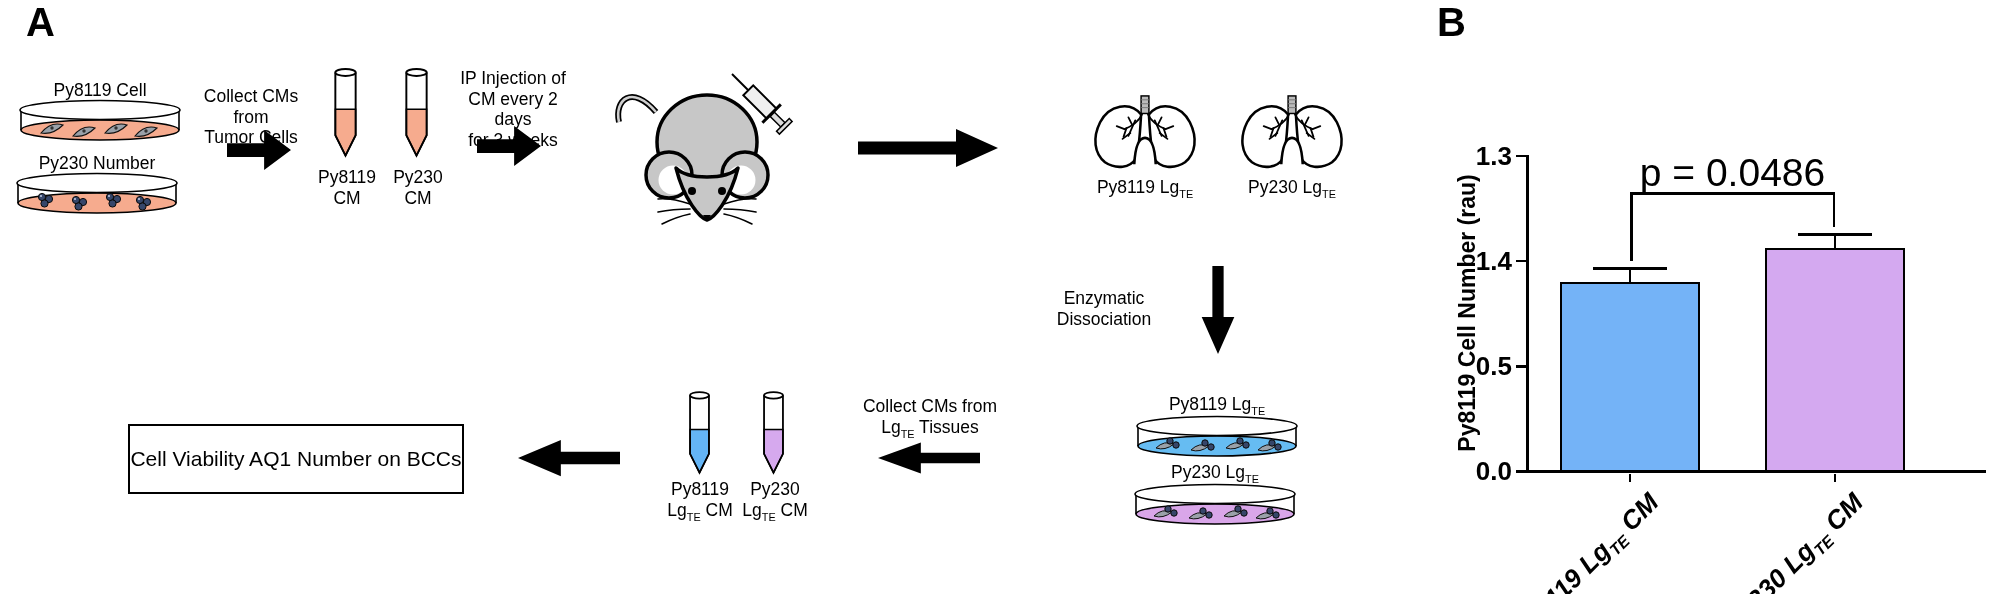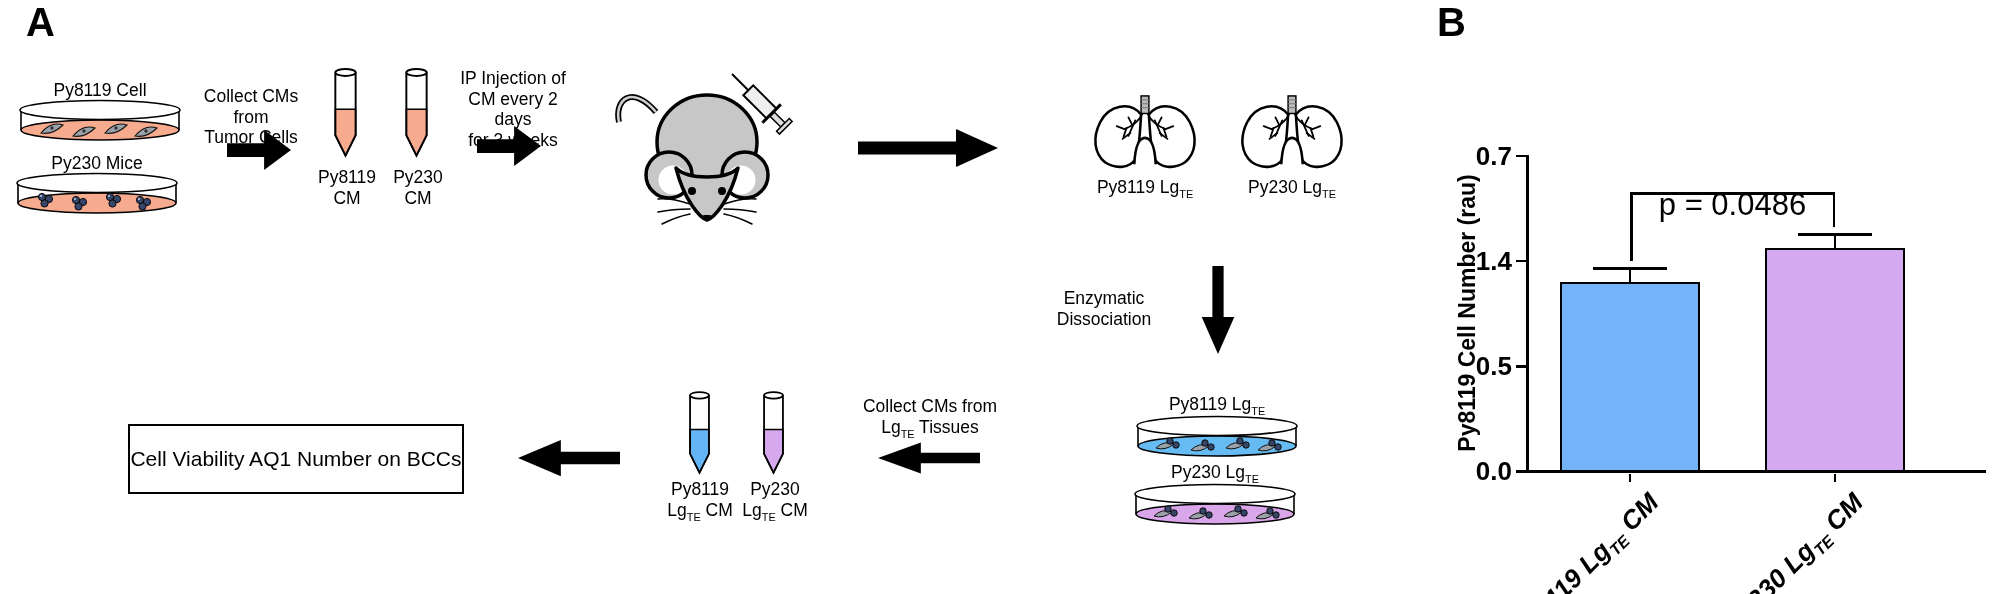--- a/index.html
+++ b/index.html
@@ -19,21 +19,21 @@
   
   .axis{position:absolute;background:#000;}
   .bar{position:absolute;border:2.5px solid #000;box-sizing:border-box;}
   .errpart{position:absolute;background:#000;}
   .ytick-label{position:absolute;width:64px;text-align:right;
        font-size:26px;font-weight:bold;}
   .ylab{position:absolute;font-size:23px;font-weight:bold;white-space:nowrap;
        transform:translate(-50%,-50%) rotate(-90deg);}
   .xlab{position:absolute;font-size:26px;font-weight:bold;font-style:italic;
        white-space:nowrap;transform:rotate(-45deg);transform-origin:100% 0;}
-  .sig-text{position:absolute;font-size:31px;transform:translateX(-50%);white-space:nowrap;margin-top:36px;}
+  .sig-text{position:absolute;font-size:39px;transform:translateX(-50%);white-space:nowrap;}
 </style>
 </head>
 <body>
 
 <div id="fig">
 
   <div class="panel-label" style="left:26px;top:2px;">A</div>
 
   <div class="txt" style="left:17px;top:80px;width:166px;">Py8119 Cell</div>
   <div class="ill" style="left:17px;top:99px;width:166px;height:44px;">
@@ -49,21 +49,21 @@
         <circle cx="35" cy="29" r="1.7"></circle>
           <circle cx="67" cy="32" r="1.7"></circle>
         <circle cx="99" cy="29" r="1.7"></circle>
           <circle cx="129" cy="32" r="1.7"></circle>
       </g>
       <path d="M4,12 L4,31 M162,12 L162,31" stroke="#000" stroke-width="1.6"></path>
       <ellipse cx="83" cy="11" rx="80" ry="9.5" fill="#fff" stroke="#000" stroke-width="1.6"></ellipse>
     </svg>
   </div>
 
-  <div class="txt" style="left:14px;top:153px;width:166px;">Py230 Mice</div>
+  <div class="txt" style="left:14px;top:153px;width:166px;">Py230 Number</div>
   <div class="ill" style="left:14px;top:172px;width:166px;height:44px;">
     <svg viewBox="0 0 166 44">
       <ellipse cx="83" cy="31" rx="79" ry="10" stroke="#000" stroke-width="1.6" fill="#F6AB8E"></ellipse>
       <g fill="#36466A" stroke="#0a0a0a" stroke-width="1">
         <g transform="translate(28,25)">
             <circle cx="0" cy="0" r="3.6"></circle>
             <circle cx="7" cy="2" r="3.6"></circle>
             <circle cx="2.5" cy="6.5" r="3.6"></circle>
           </g>
         <g transform="translate(62,28)">
@@ -333,21 +333,21 @@
   <div class="panel-label" style="left:1437px;top:2px;">B</div>
 
   <div class="axis" style="left:1526px;top:155px;width:2.5px;height:317px;"></div>
   <div class="axis" style="left:1526px;top:470px;width:460px;height:2.5px;"></div>
 
   <div class="axis" style="left:1516px;top:154.5px;width:10px;height:2.5px;"></div>
   <div class="axis" style="left:1516px;top:259.5px;width:10px;height:2.5px;"></div>
   <div class="axis" style="left:1516px;top:365px;width:10px;height:2.5px;"></div>
   <div class="axis" style="left:1516px;top:470px;width:10px;height:2.5px;"></div>
 
-  <div class="ytick-label" style="left:1448px;top:141px;">0.7</div>
+  <div class="ytick-label" style="left:1448px;top:141px;">1.3</div>
   <div class="ytick-label" style="left:1448px;top:246px;">1.4</div>
   <div class="ytick-label" style="left:1448px;top:351px;">0.5</div>
   <div class="ytick-label" style="left:1448px;top:456px;">0.0</div>
 
   <div class="ylab" style="left:1467px;top:313px;">Py8119 Cell Number (rau)</div>
 
   <div class="bar" id="bar0" style="left: 1560px; top: 281.9px; width: 140px; height: 190.6px; background: rgb(116, 179, 247);"></div>
   <div class="bar" id="bar1" style="left: 1765px; top: 248.193px; width: 140px; height: 224.307px; background: rgb(212, 169, 240);"></div>
   <div class="errpart" id="errline0" style="left: 1628.75px; width: 2.5px; top: 267.153px; height: 14.7467px;"></div>
   <div class="errpart" id="errcap0" style="left: 1593px; width: 74px; top: 267.153px; height: 2.5px;"></div>

